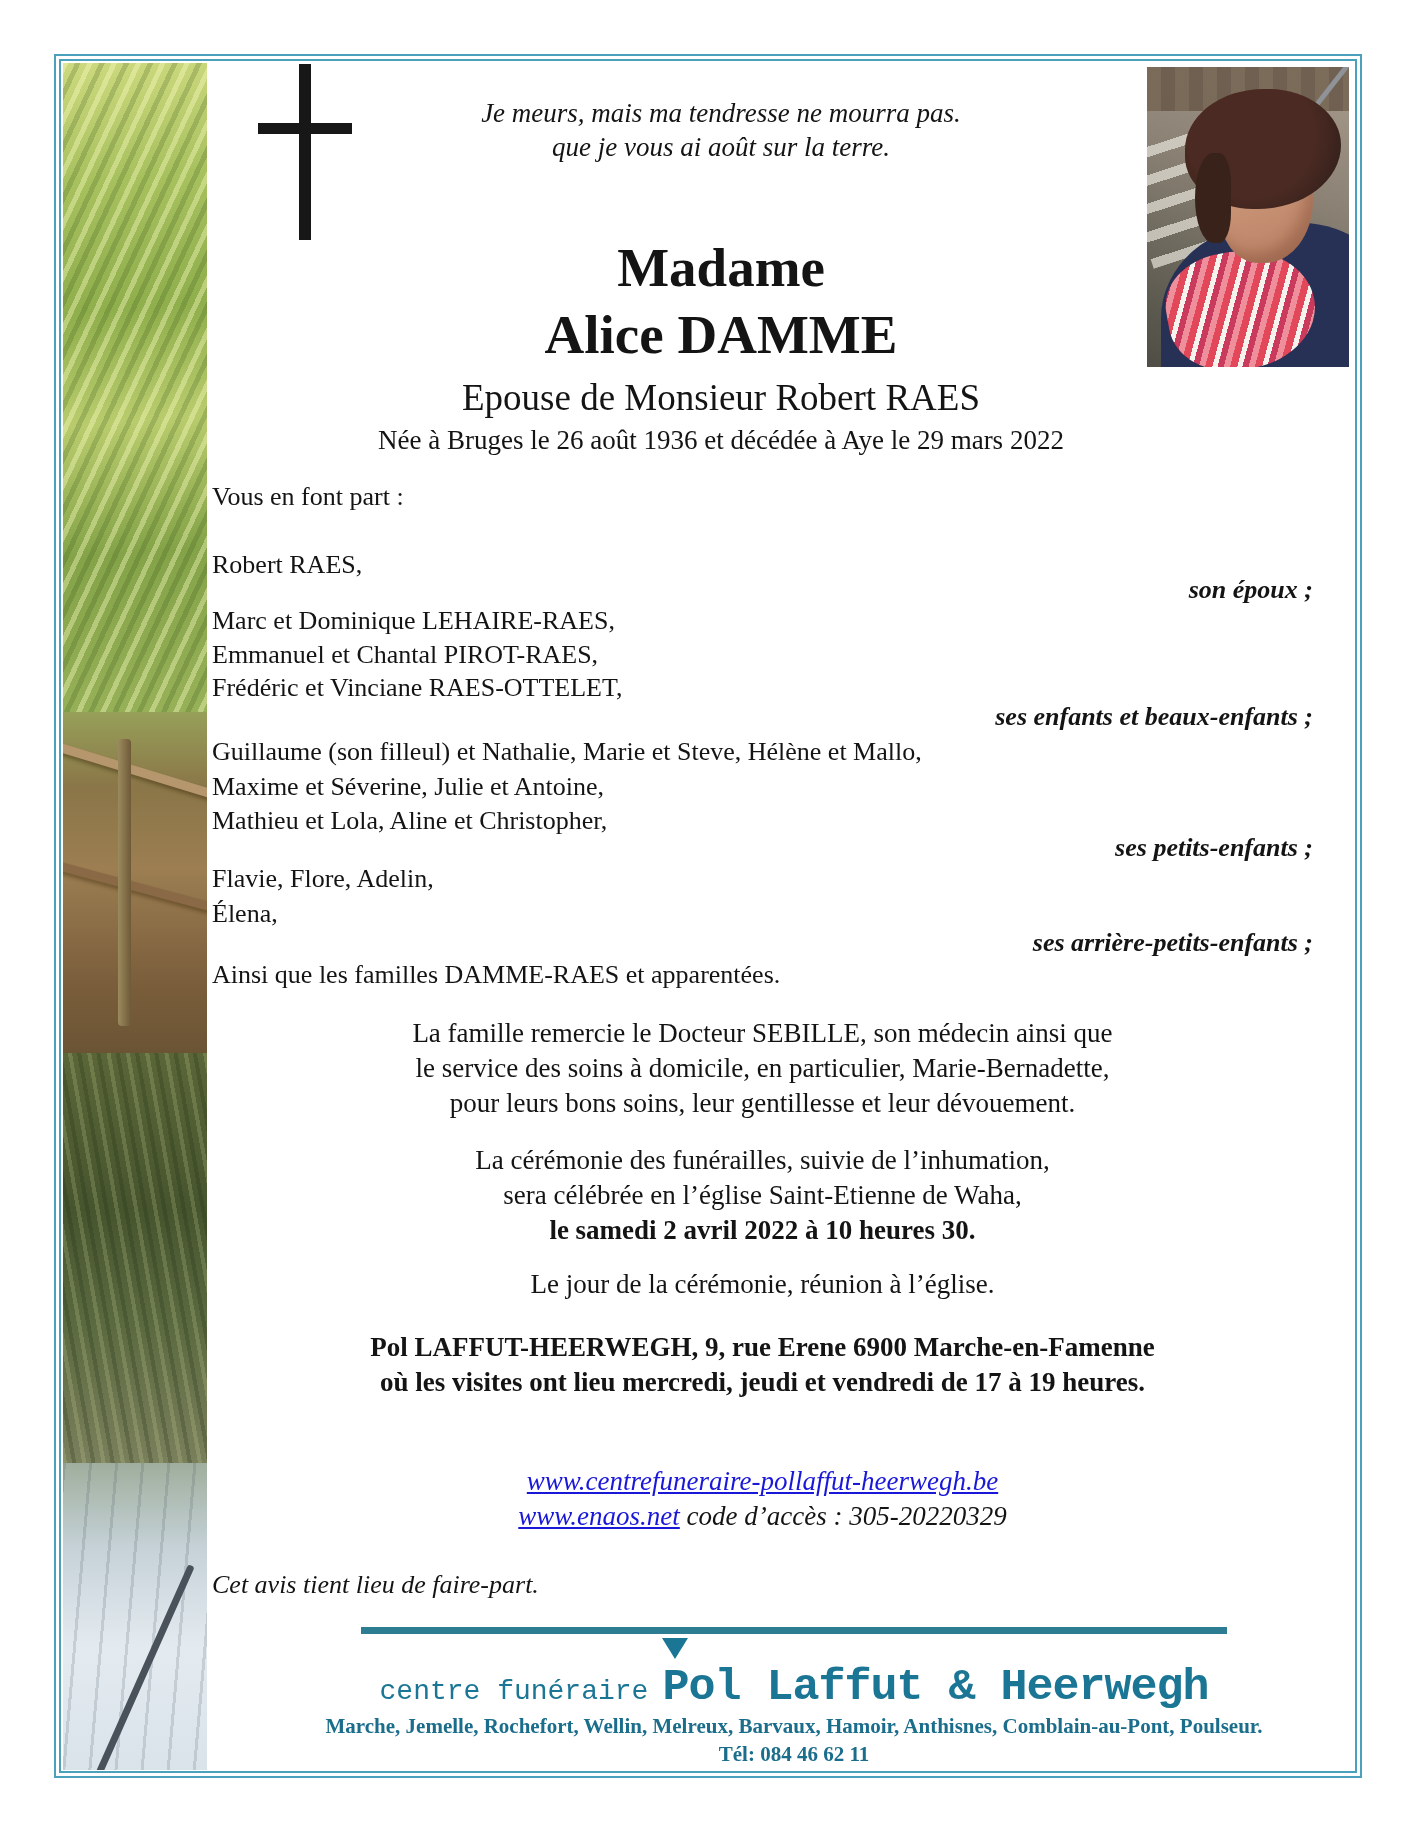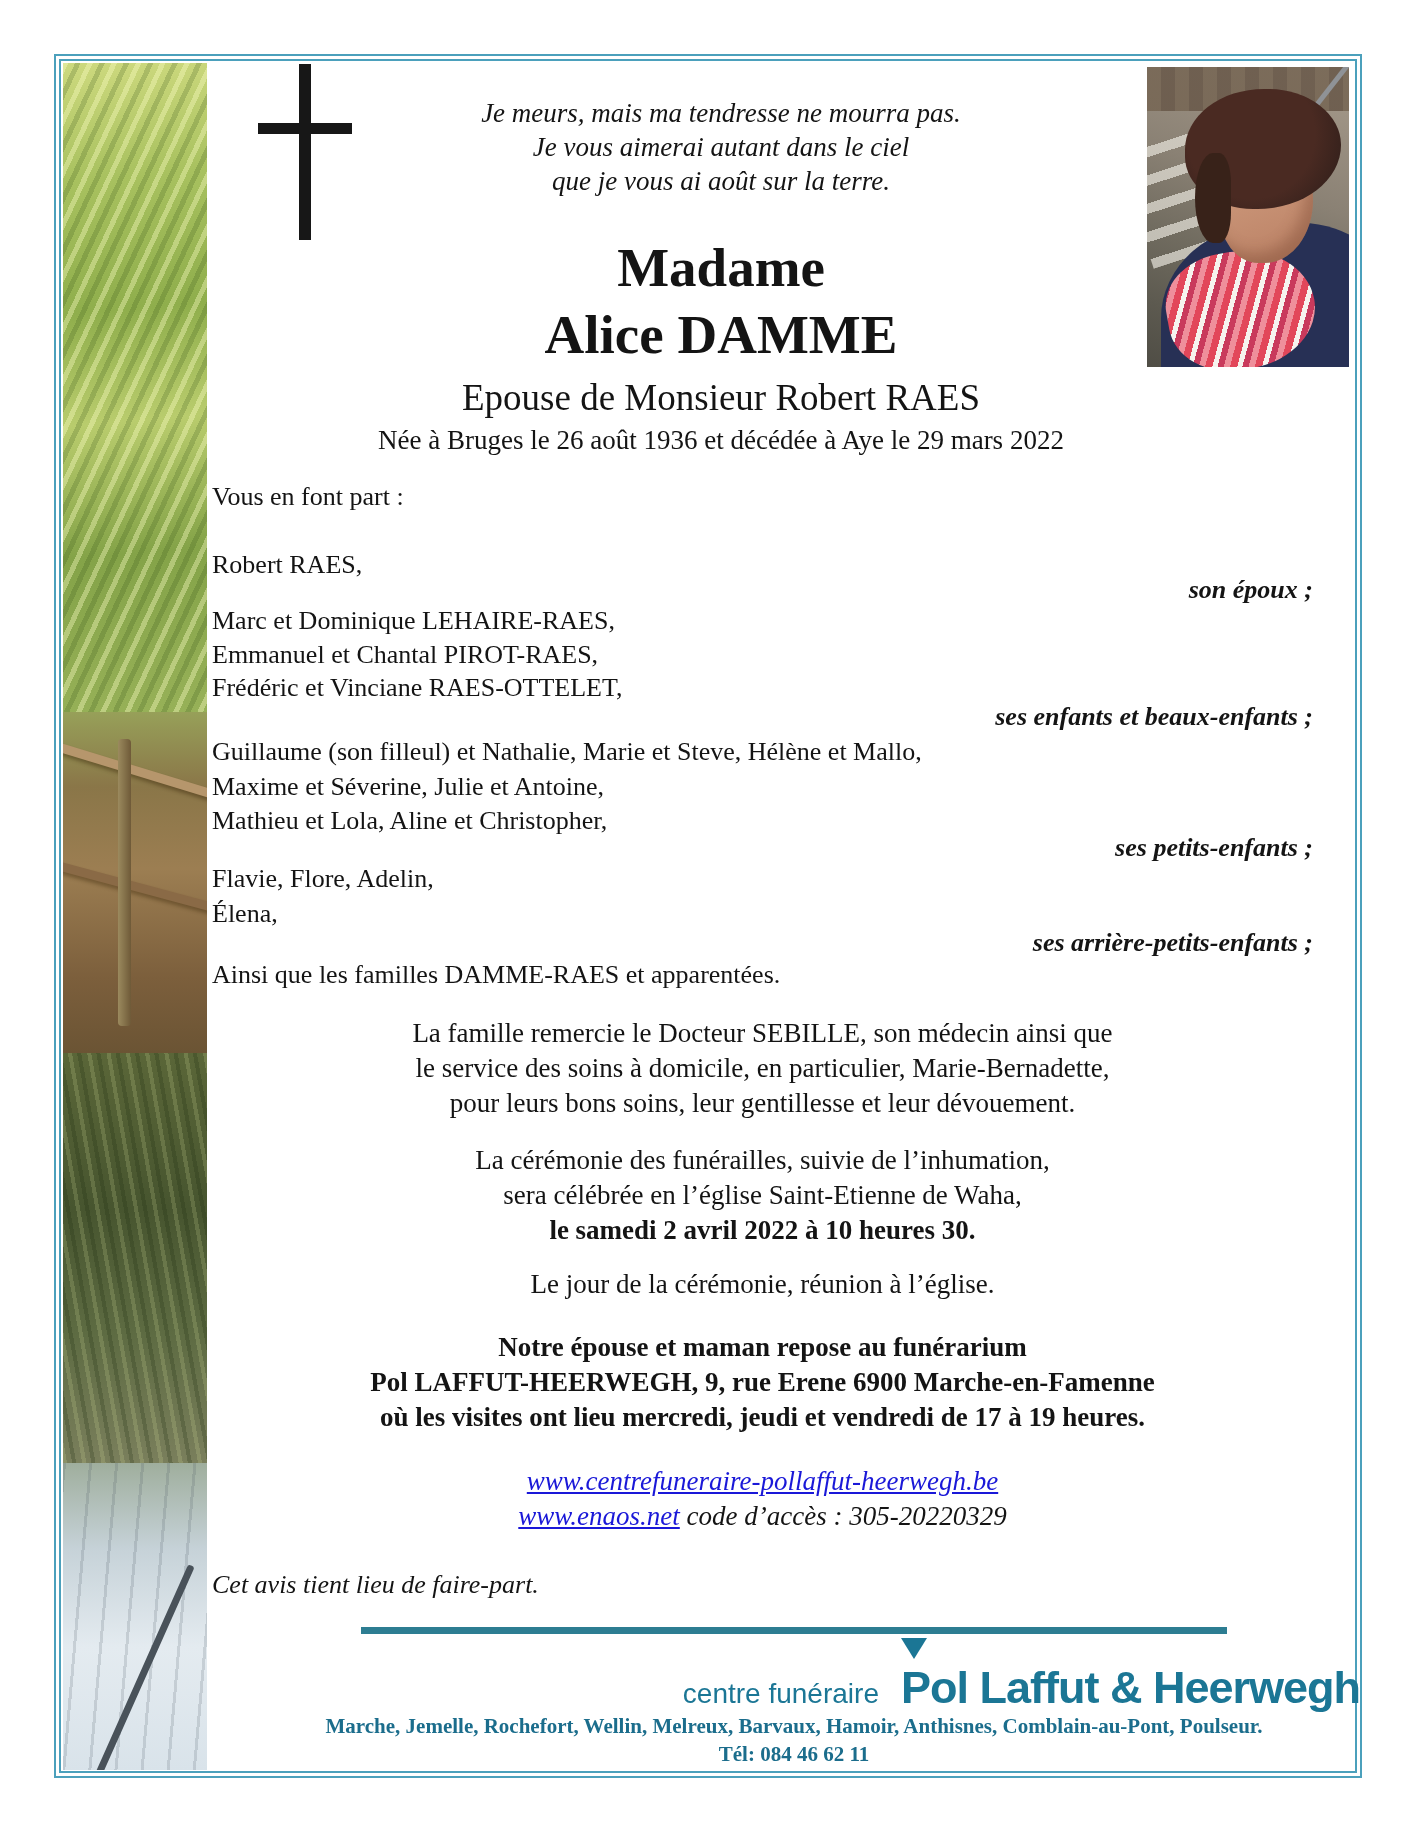--- a/index.html
+++ b/index.html
@@ -73,21 +73,21 @@
   .relation{text-align:right;font-weight:bold;font-style:italic;}
   .center{text-align:center;font-size:27px;line-height:35px;}
   .bold{font-weight:bold;}
   .italic{font-style:italic;}
   .linkline{text-align:center;font-size:27px;line-height:35px;font-style:italic;}
   a.doclink{color:var(--link-blue,#1a18d8);text-decoration:underline;cursor:pointer;}
   
   .footer-rule{position:absolute;left:361px;top:1627px;width:866px;height:7px;
     background:var(--rule-teal,#2d7d92);}
   .brand-row{position:absolute;left:228px;top:1662px;width:1132px;display:flex;
-    justify-content:flex-end;align-items:baseline;gap:22px;font-family:Liberation Sans, sans-serif;}
+    justify-content:center;align-items:baseline;gap:14px;font-family:Liberation Mono, monospace;}
   .brand-small{font-size:28px;color:var(--brand-teal,#1b7695);}
   .brand-big-wrap{position:relative;}
   .brand-big{font-size:45px;font-weight:bold;color:var(--brand-teal,#1b7695);letter-spacing:-1px;}
   .brand-triangle{position:absolute;left:0px;top:-24px;width:0;height:0;
     border-left:13px solid transparent;border-right:13px solid transparent;
     border-top:21px solid var(--brand-teal,#1b7695);}
   .towns{position:absolute;left:228px;top:1714px;width:1132px;text-align:center;
     font-size:21px;font-weight:bold;color:var(--towns-teal,#1b6d8c);}
   .tel{position:absolute;left:228px;top:1742px;width:1132px;text-align:center;
     font-size:21px;font-weight:bold;color:var(--towns-teal,#1b6d8c);}
@@ -123,21 +123,20 @@
   <div class="pt-pole"></div>
   <div class="pt-jacket"></div>
   <div class="pt-scarf"></div>
   <div class="pt-face"></div>
   <div class="pt-hair"></div>
   <div class="pt-hair-side"></div>
 </div>
 
 <div class="hdr quote">
   <div>Je meurs, mais ma tendresse ne mourra pas.</div>
-  <div>Je vous aimerai autant dans le ciel</div>
   <div>que je vous ai août sur la terre.</div>
 </div>
 
 <div class="hdr title">
   <div>Madame</div>
   <div>Alice DAMME</div>
 </div>
 
 <div class="hdr spouse">Epouse de Monsieur Robert RAES</div>
 <div class="hdr dates">Née à Bruges le 26 août 1936 et décédée à Aye le 29 mars 2022</div>
@@ -172,21 +171,20 @@
 
   <div class="pos center" style="top:1143px;">
     <div>La cérémonie des funérailles, suivie de l’inhumation,</div>
     <div>sera célébrée en l’église Saint-Etienne de Waha,</div>
     <div class="bold">le samedi 2 avril 2022 à 10 heures 30.</div>
   </div>
 
   <div class="pos center" style="top:1267px;">Le jour de la cérémonie, réunion à l’église.</div>
 
   <div class="pos center bold" style="top:1330px;">
-    <div>Notre épouse et maman repose au funérarium</div>
     <div>Pol LAFFUT-HEERWEGH, 9, rue Erene 6900 Marche-en-Famenne</div>
     <div>où les visites ont lieu mercredi, jeudi et vendredi de 17 à 19 heures.</div>
   </div>
 
   <div class="pos linkline" style="top:1464px;">
     <a class="doclink">www.centrefuneraire-pollaffut-heerwegh.be</a>
   </div>
   <div class="pos linkline" style="top:1499px;">
     <a class="doclink">www.enaos.net</a>
     <span>code d’accès : 305-20220329</span>

